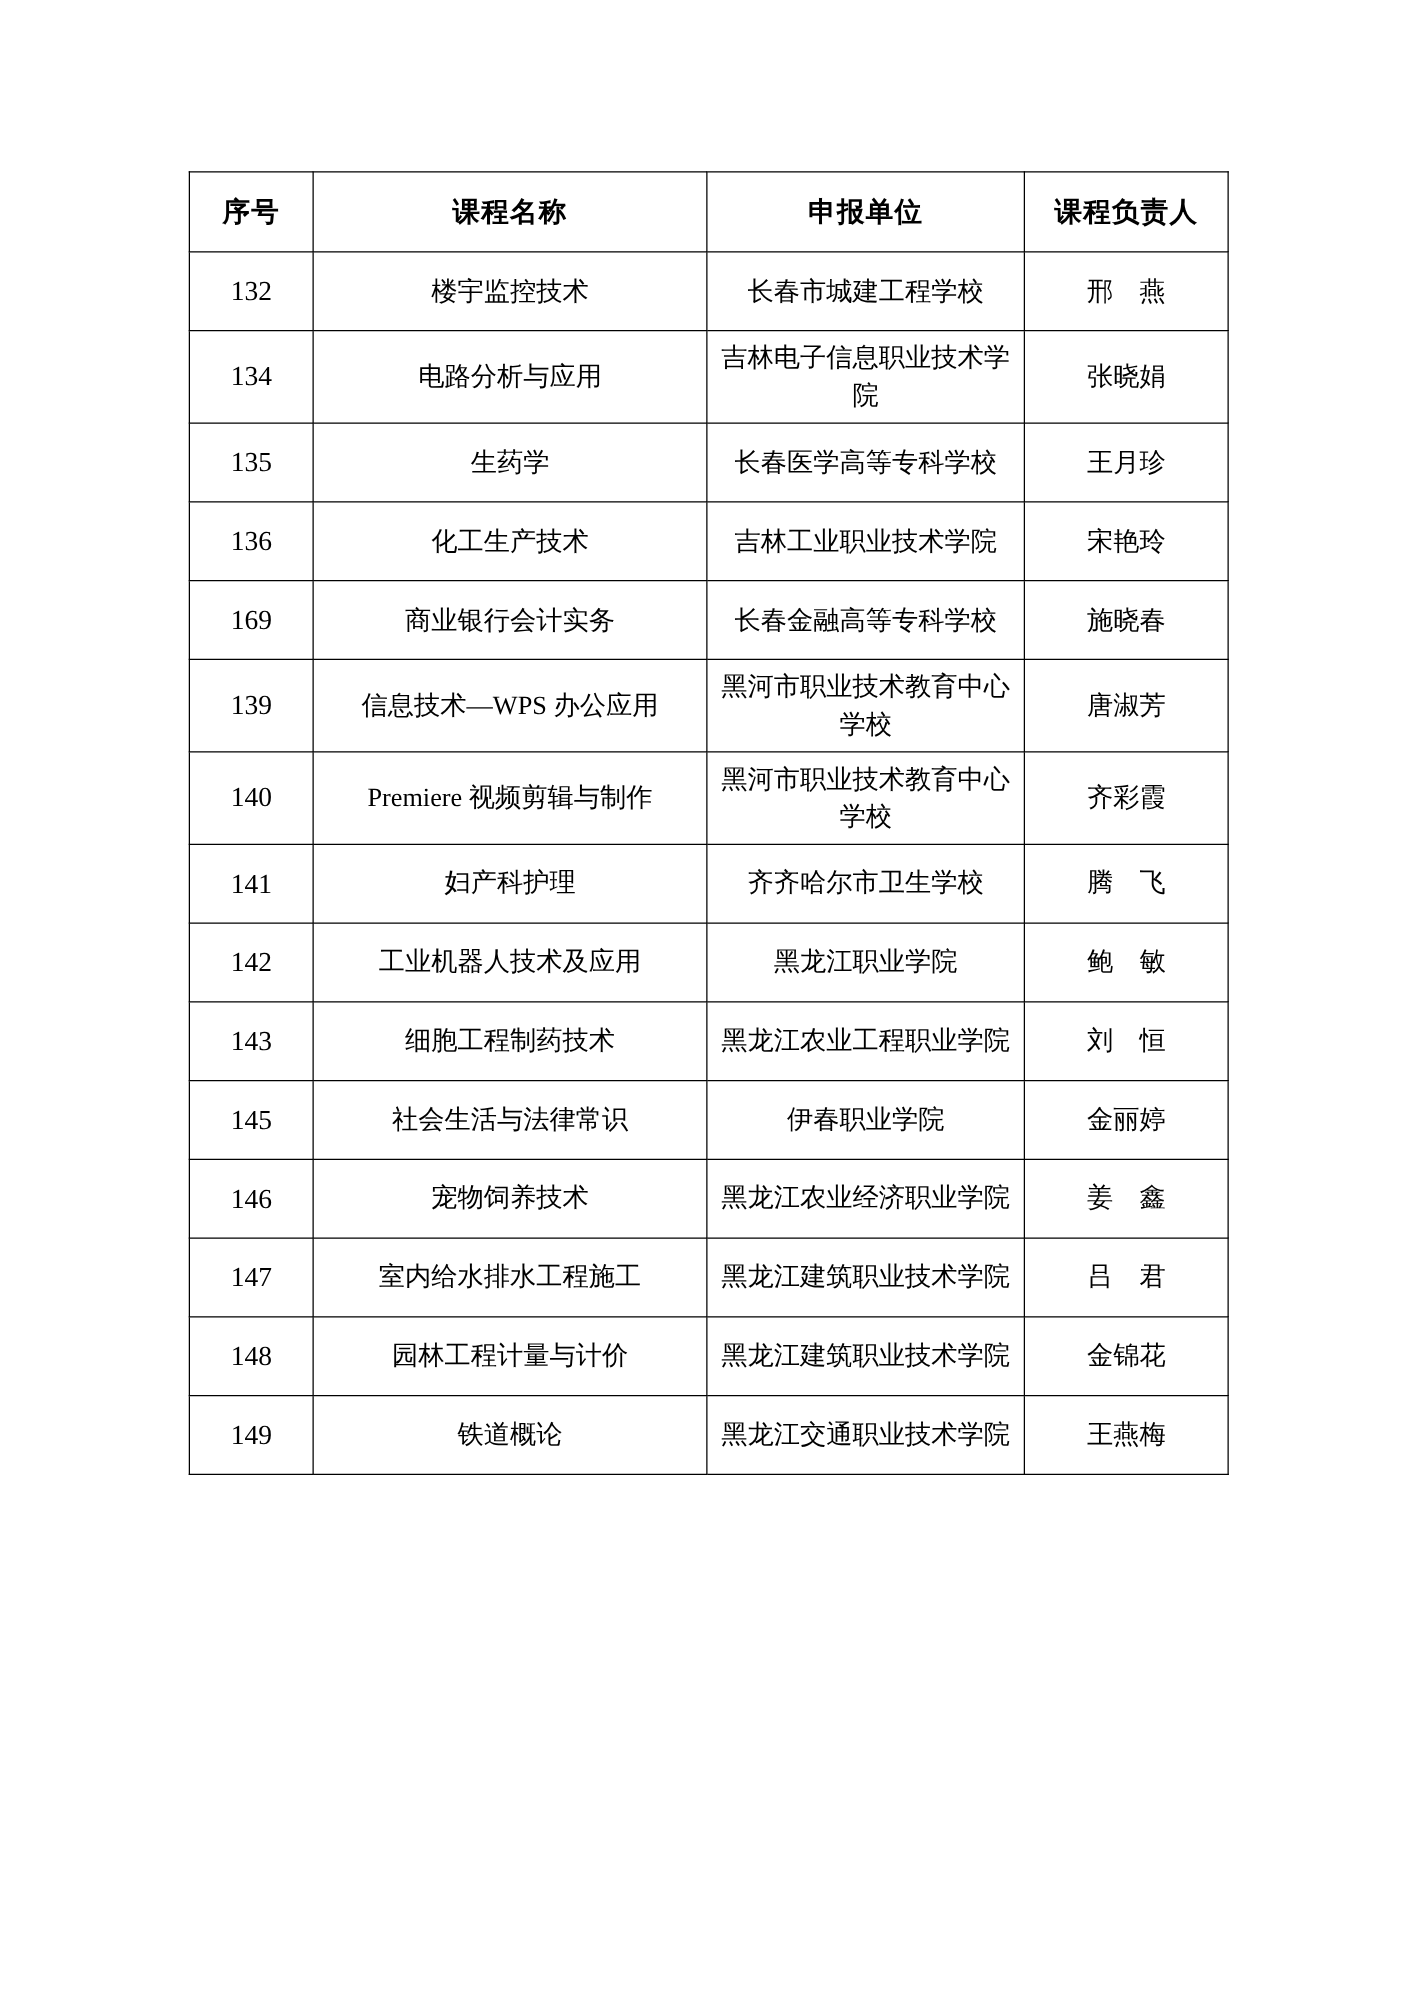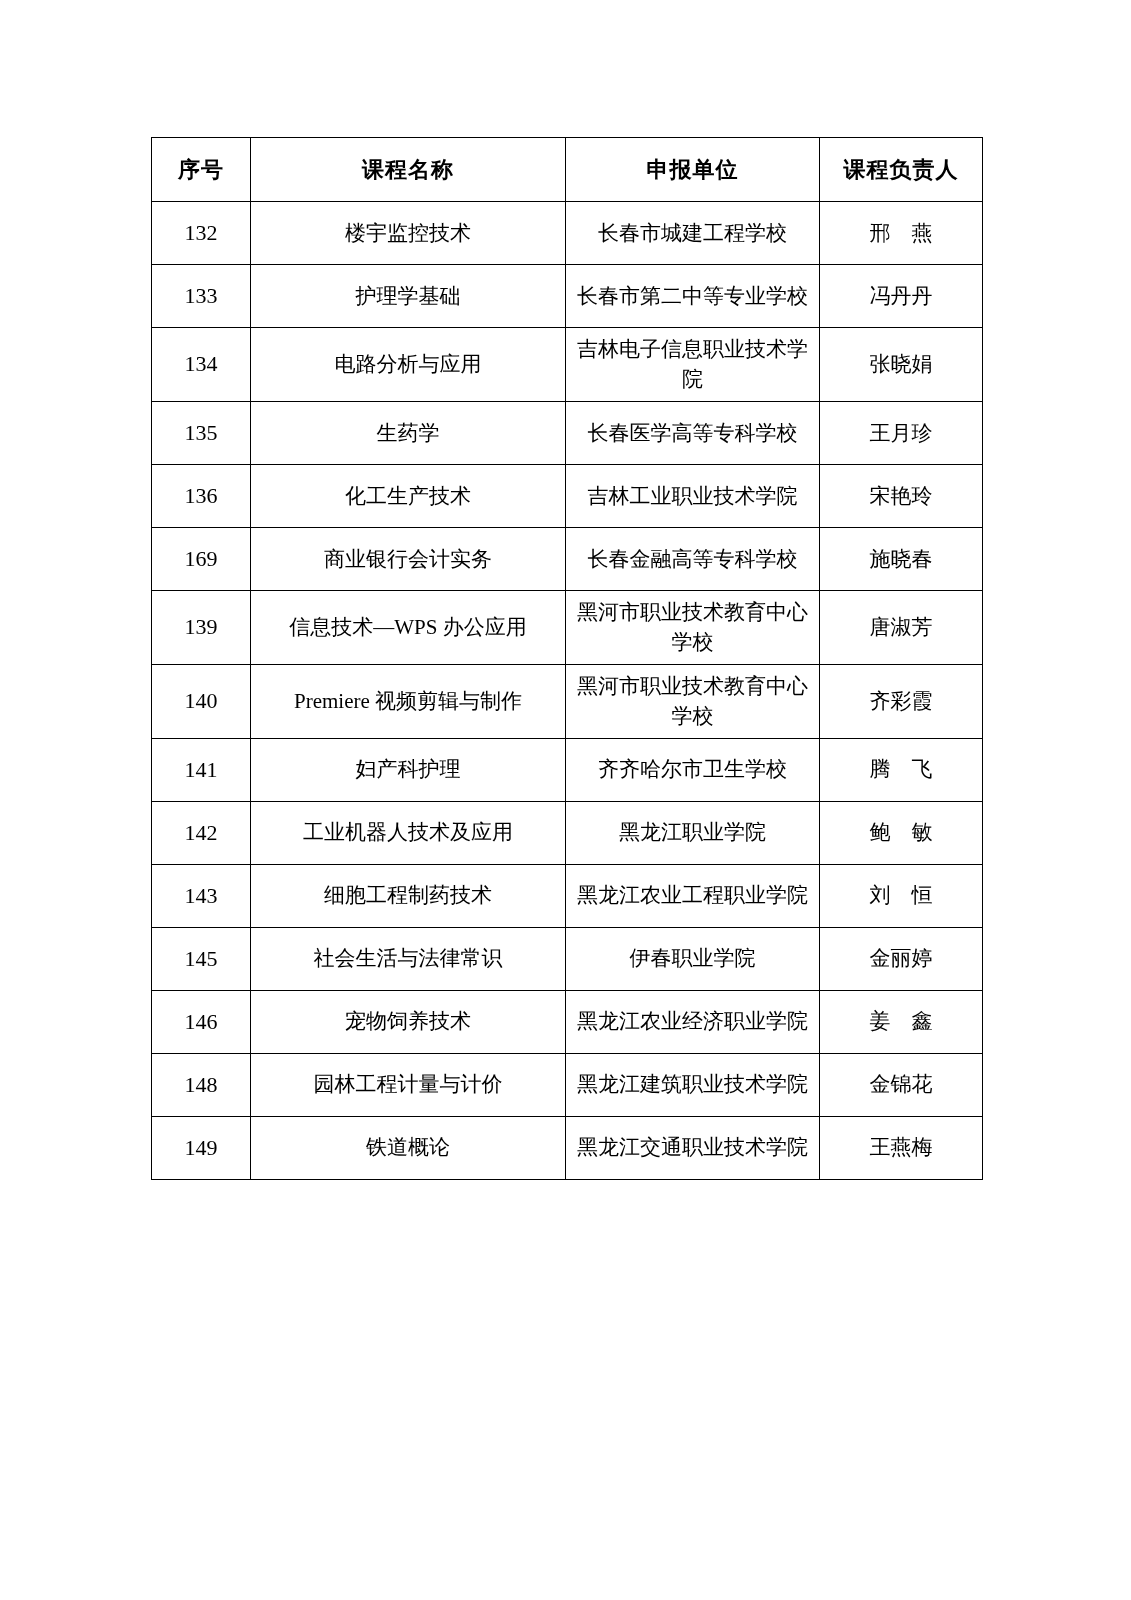--- a/index.html
+++ b/index.html
@@ -78,26 +78,20 @@
       </tr>
     </thead>
     <tbody>
     <tr>
       <td class="col-no">132</td>
       <td class="col-course">楼宇监控技术</td>
       <td class="col-unit">长春市城建工程学校</td>
       <td class="col-leader">邢　燕</td>
     </tr>
 
-    <tr>
-      <td class="col-no">133</td>
-      <td class="col-course">护理学基础</td>
-      <td class="col-unit">长春市第二中等专业学校</td>
-      <td class="col-leader">冯丹丹</td>
-    </tr>
 
     <tr>
       <td class="col-no">134</td>
       <td class="col-course">电路分析与应用</td>
       <td class="col-unit">吉林电子信息职业技术学院</td>
       <td class="col-leader">张晓娟</td>
     </tr>
 
     <tr>
       <td class="col-no">135</td>
@@ -164,20 +158,26 @@
       <td class="col-leader">金丽婷</td>
     </tr>
 
     <tr>
       <td class="col-no">146</td>
       <td class="col-course">宠物饲养技术</td>
       <td class="col-unit">黑龙江农业经济职业学院</td>
       <td class="col-leader">姜　鑫</td>
     </tr>
 
+    <tr>
+      <td class="col-no">147</td>
+      <td class="col-course">室内给水排水工程施工</td>
+      <td class="col-unit">黑龙江建筑职业技术学院</td>
+      <td class="col-leader">吕　君</td>
+    </tr>
 
     <tr>
       <td class="col-no">148</td>
       <td class="col-course">园林工程计量与计价</td>
       <td class="col-unit">黑龙江建筑职业技术学院</td>
       <td class="col-leader">金锦花</td>
     </tr>
 
     <tr>
       <td class="col-no">149</td>

